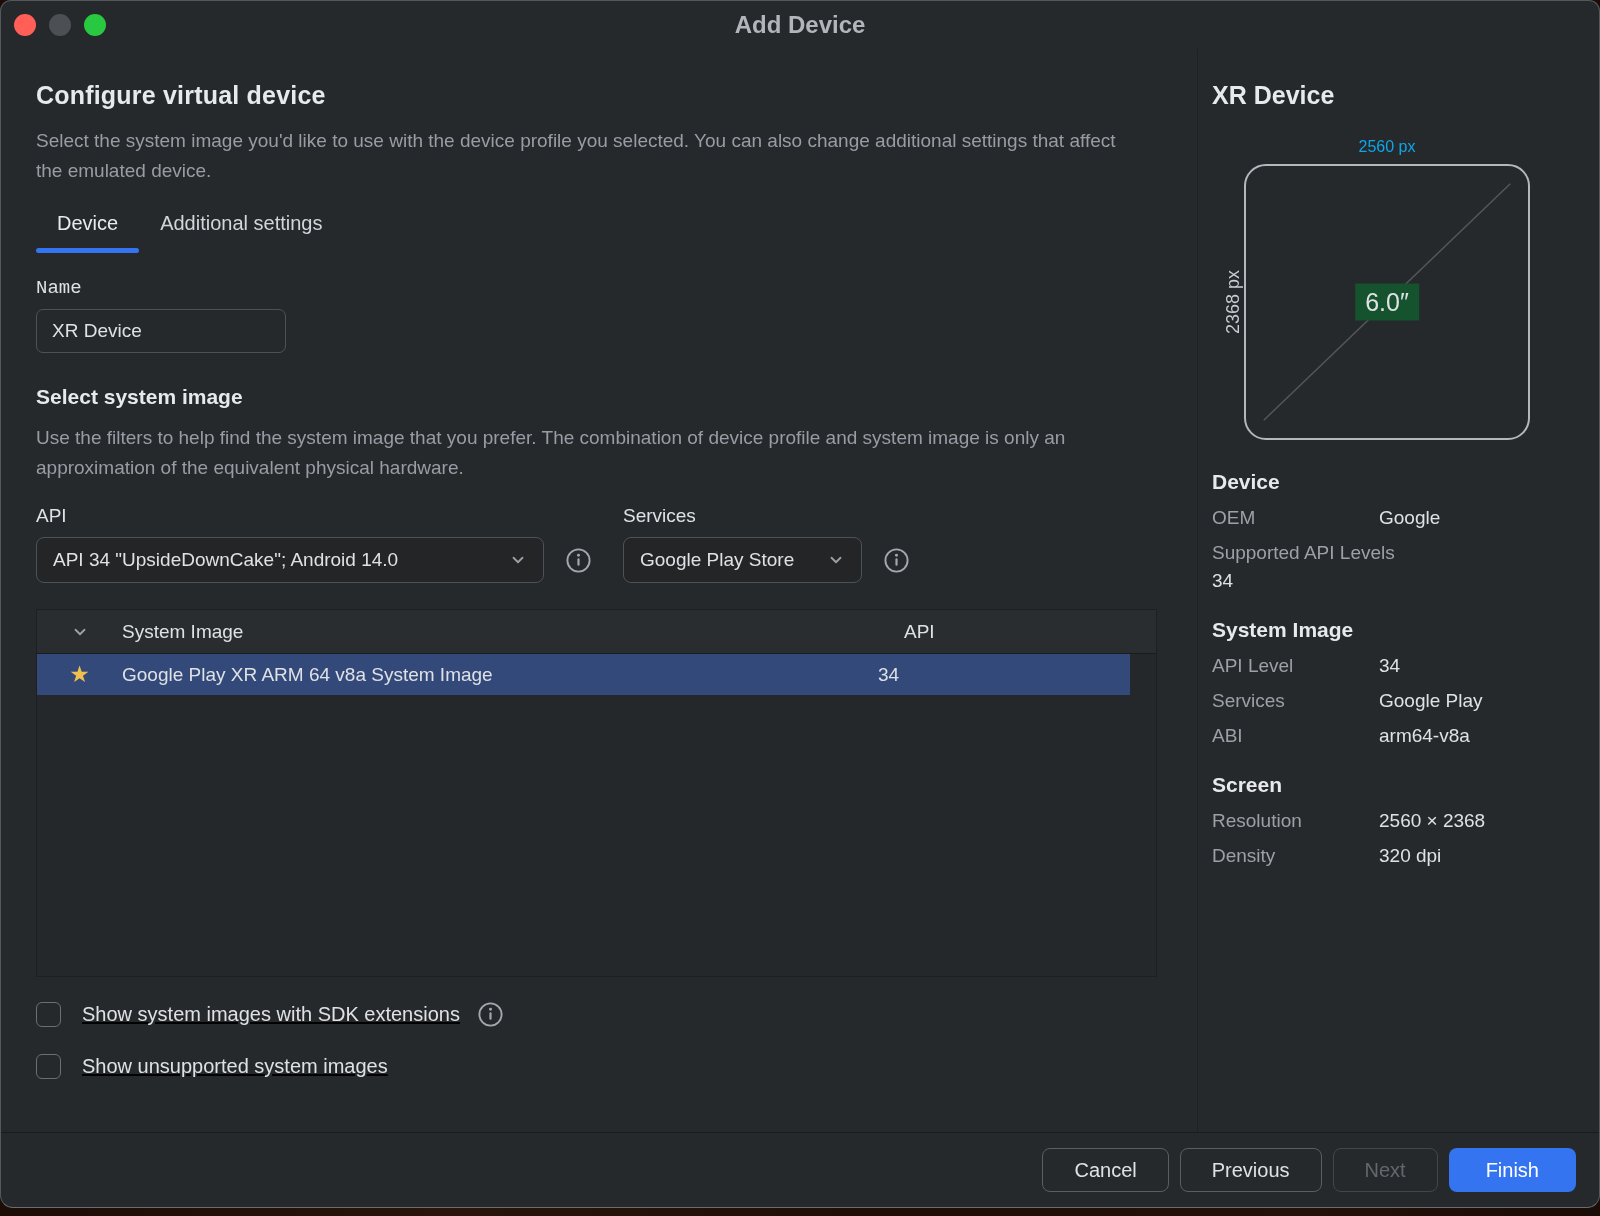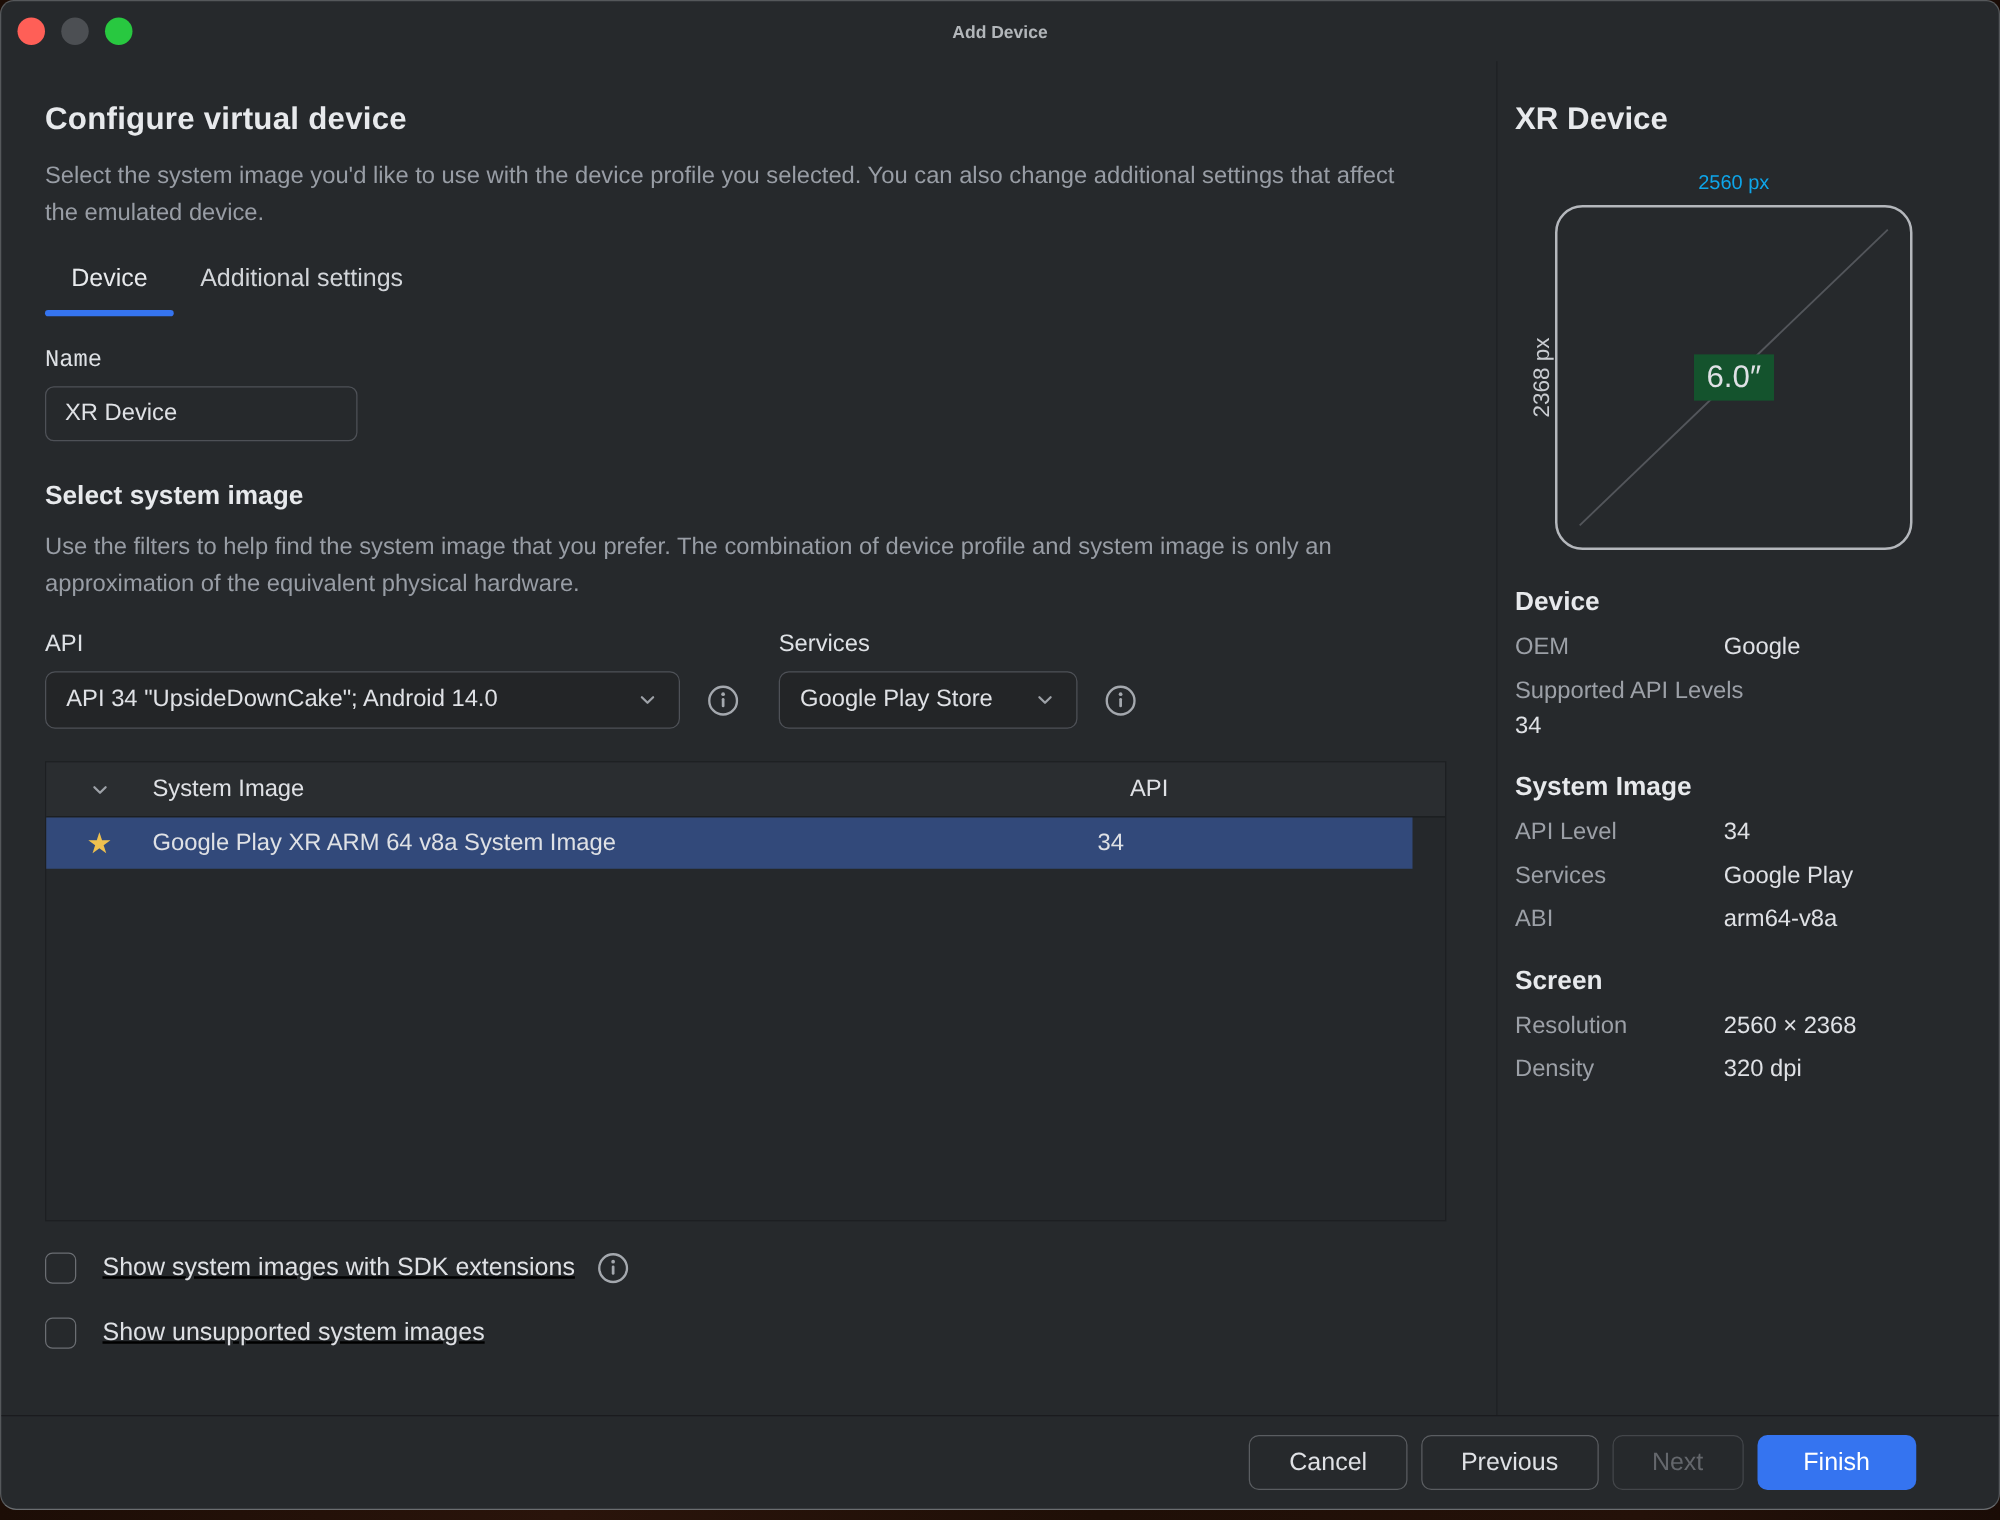--- a/index.html
+++ b/index.html
@@ -15,21 +15,21 @@
     border:1px solid #55585b; border-bottom-color:#6a6d70;
     display:flex; flex-direction:column; overflow:hidden;
   }
   
   .titlebar { position:relative; height:48px; flex:0 0 auto; display:flex; align-items:center; justify-content:center; }
   .traffic { position:absolute; left:13px; top:13px; display:flex; gap:13px; }
   .light { width:22px; height:22px; border-radius:50%; cursor:default; }
   .light.red { background:#ff5f57; }
   .light.gray { background:#4c4f53; }
   .light.green { background:#28c840; }
-  .win-title { font-size:14px; font-weight:bold; color:#b2b6ba; }
+  .win-title { font-size:24px; font-weight:bold; color:#b2b6ba; }
   
   .content { flex:1 1 auto; display:flex; min-height:0; }
   .left { width:1196px; flex:0 0 auto; padding:32px 40px 0 35px; }
   .right { flex:1 1 auto; border-left:1px solid #1e2023; padding:32px 18px 0 14px; }
 
   h1 { font-size:25px; font-weight:bold; color:#e7e9ec; letter-spacing:.2px; }
   .desc { font-size:19px; line-height:30px; color:#989da5; margin-top:16px; max-width:1090px; }
 
   
   .tabs { display:flex; margin-top:26px; }
@@ -90,21 +90,21 @@
   .detail-h { font-size:21px; font-weight:bold; color:#e7e9ec; margin-top:26px; }
   .detail-h.first { margin-top:30px; }
   .drow { display:grid; grid-template-columns:167px 1fr; font-size:19px; margin-top:13px; }
   .drow .dl { color:#9ca0a7; }
   .drow .dv { color:#dfe1e5; }
   .drow-stacked { margin-top:13px; font-size:19px; }
   .drow-stacked .dl { color:#9ca0a7; }
   .drow-stacked .dv { color:#dfe1e5; margin-top:6px; }
 
   
-  .footer { flex:0 0 auto; height:75px; border-top:1px solid #1a1b1e; display:flex; align-items:center; justify-content:flex-end; padding-right:66px; gap:11px; }
+  .footer { flex:0 0 auto; height:75px; border-top:1px solid #1a1b1e; display:flex; align-items:center; justify-content:flex-end; padding-right:23px; gap:11px; }
   .btn {
     height:44px; border-radius:8px; font-size:20px; font-family:"Liberation Sans",sans-serif;
     background:transparent; border:1px solid #5a5d61; color:#dfe1e5; padding:0 31px; cursor:pointer;
   }
   .btn.disabled { border-color:#43464a; color:#64676c; cursor:default; }
   .btn.primary { background:#3574F0; border:none; color:#ffffff; padding:0 37px; }
 </style>
 </head>
 <body>
 

